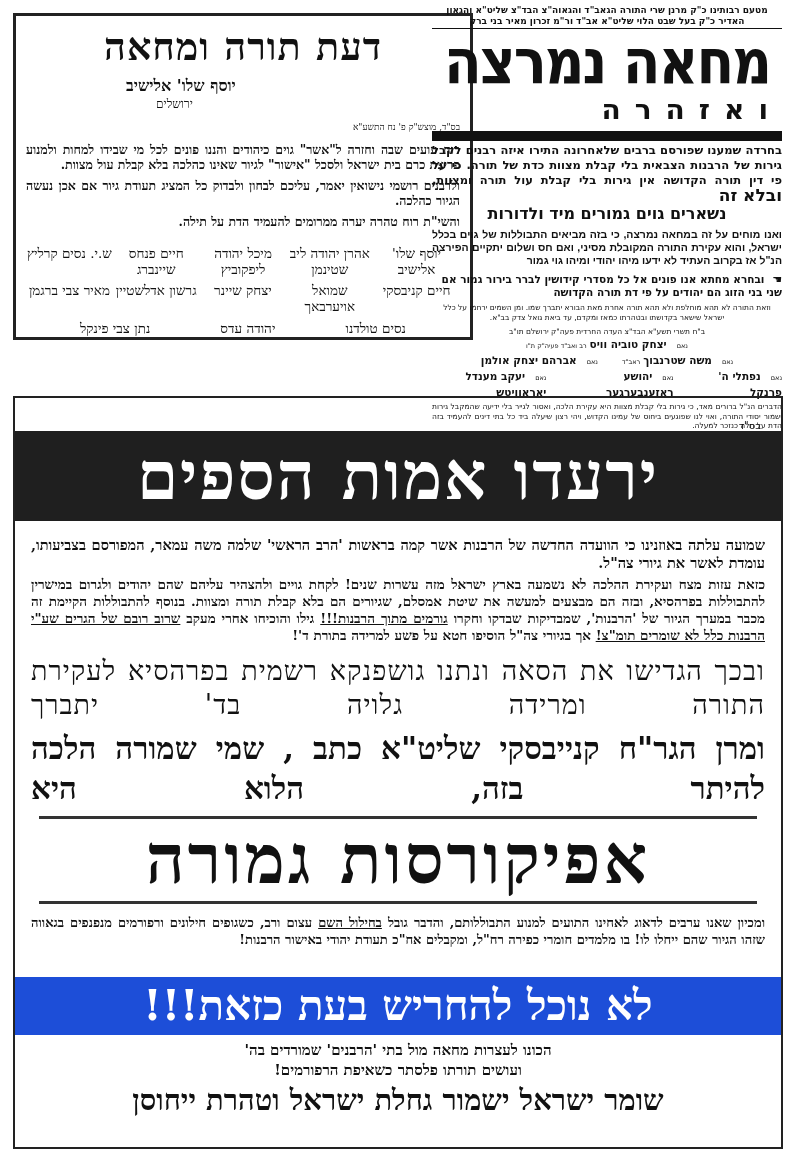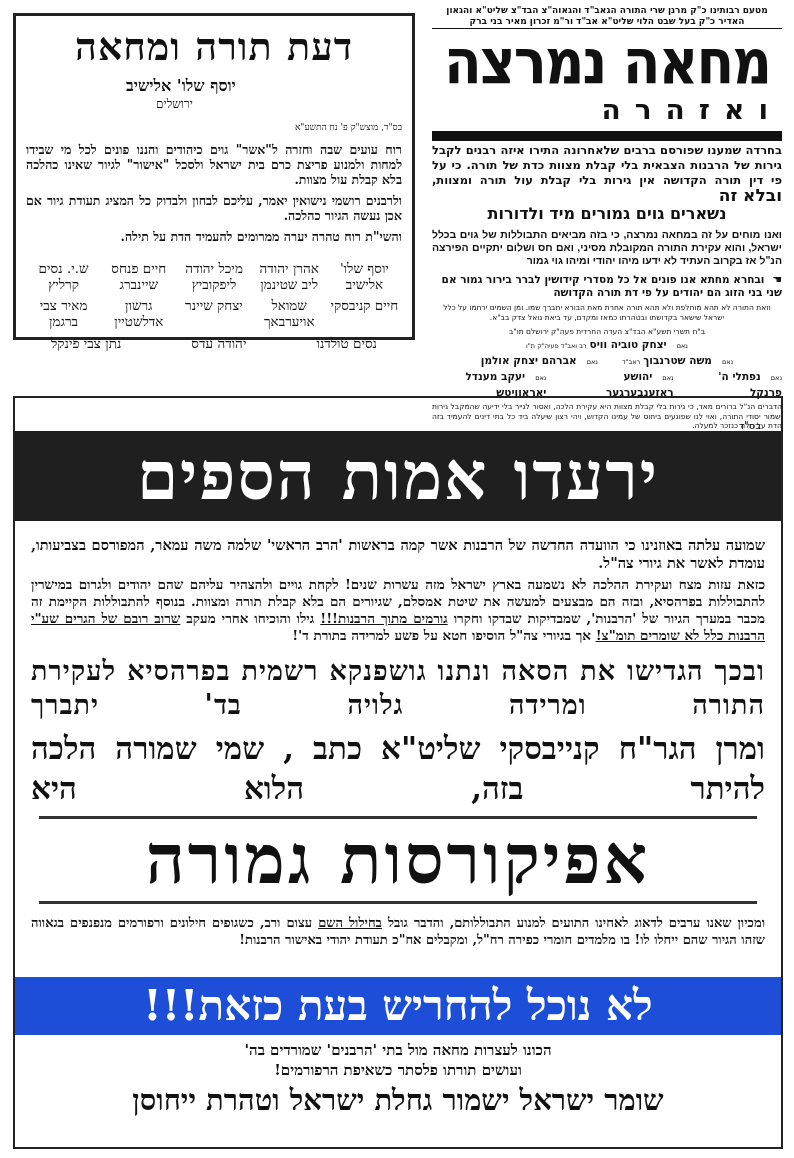--- a/index.html
+++ b/index.html
@@ -1,21 +1,21 @@
 <!DOCTYPE html>
 <html><head>
 <meta charset="utf-8">
 <style>
   html, body { margin: 0; padding: 0; background: #ffffff; }
   body { width: 794px; height: 1158px; position: relative; overflow: hidden; font-family: "DejaVu Serif", serif; color: #111; }
   * { box-sizing: border-box; }
 
   
   #box-left {
-    position: absolute; left: 13px; top: 13px; width: 402px; height: 327px;
+    position: absolute; left: 13px; top: 13px; width: 460px; height: 327px;
     border: 3px solid #222; padding: 6px 10px; direction: rtl;
   }
   #box-left .title { font-family: "DejaVu Serif", serif; font-weight: bold; font-size: 38px; text-align: center; line-height: 46px; margin-top: 2px; letter-spacing: 1px; }
   #box-left .from-name { font-size: 16px; font-weight: bold; text-align: left; padding-left: 100px; margin-top: 6px; }
   #box-left .from-city { font-size: 12px; text-align: left; padding-left: 130px; margin-top: 2px; }
   #box-left .dateline { font-size: 9px; text-align: right; margin-top: 10px; }
   #box-left p { font-size: 12.5px; font-weight: bold; line-height: 15px; margin: 10px 0 0 0; text-align: justify; }
   #box-left p + p { margin-top: 6px; }
   #box-left .signers { margin-top: 16px; display: grid; grid-template-columns: repeat(5, 1fr); row-gap: 5px; }
   #box-left .signer { text-align: center; font-size: 13.5px; line-height: 16px; }
@@ -42,21 +42,21 @@
   #box-right .sig-line b { font-size: 11px; }
 
   
   #box-main { position: absolute; left: 13px; top: 396px; width: 770px; height: 753px; border: 2px solid #222; direction: rtl; }
   #box-main .bsd { position: absolute; right: 20px; top: 22px; font-family: "DejaVu Sans", sans-serif; font-size: 10px; }
   #box-main .hero { position: absolute; left: 0; right: 0; top: 33px; height: 90px; background: #1f1f1f; color: #fff; text-align: center; font-family: "DejaVu Serif", serif; font-weight: bold; font-size: 66px; line-height: 90px; letter-spacing: 2px; }
   #box-main .content { position: absolute; left: 16px; right: 16px; top: 138px; }
   #box-main .lead { font-family: "DejaVu Serif", serif; font-weight: bold; font-size: 14.5px; line-height: 18px; text-align: justify; }
   #box-main .para { font-family: "DejaVu Serif", serif; font-weight: bold; font-size: 13.5px; line-height: 17px; text-align: justify; margin-top: 4px; }
   #box-main .para u { text-decoration: underline; }
-  #box-main .big1 { font-family: "DejaVu Serif", serif; font-weight: bold; font-size: 27px; line-height: 34px; text-align: justify; text-align-last: justify; margin-top: 10px; letter-spacing: 1px; }
+  #box-main .big1 { font-family: "DejaVu Serif", serif; font-weight: normal; font-size: 27px; line-height: 34px; text-align: justify; text-align-last: justify; margin-top: 10px; letter-spacing: 1px; }
   #box-main .big2 { font-family: "DejaVu Serif", serif; font-weight: bold; font-size: 31px; line-height: 40px; text-align: justify; text-align-last: justify; margin-top: 6px; }
   #box-main .rule { height: 3px; background: #333; margin: 8px 8px 0 8px; }
   #box-main .apikorsus { font-family: "DejaVu Serif", serif; font-weight: bold; font-size: 68px; line-height: 80px; text-align: center; letter-spacing: 3px; }
   #box-main .para2 { font-family: "DejaVu Serif", serif; font-weight: bold; font-size: 13px; line-height: 17px; text-align: justify; margin-top: 10px; }
   #box-main .bar2 { position: absolute; left: 0; right: 0; top: 579px; height: 58px; background: #1d4ed8; color: #fff; text-align: center; font-family: "DejaVu Serif", serif; font-weight: bold; font-size: 42px; line-height: 58px; }
   #box-main .closing { position: absolute; left: 16px; right: 16px; top: 642px; text-align: center; }
   #box-main .closing .l1 { font-family: "DejaVu Serif", serif; font-weight: bold; font-size: 15px; line-height: 20px; }
   #box-main .closing .l2 { font-family: "DejaVu Serif", serif; font-weight: bold; font-size: 29px; line-height: 36px; margin-top: 2px; }
   #box-main .committee { position: absolute; right: 20px; bottom: 8px; text-align: right; }
   #box-main .committee .name { font-family: "DejaVu Serif", serif; font-weight: bold; font-size: 15px; line-height: 17px; }

